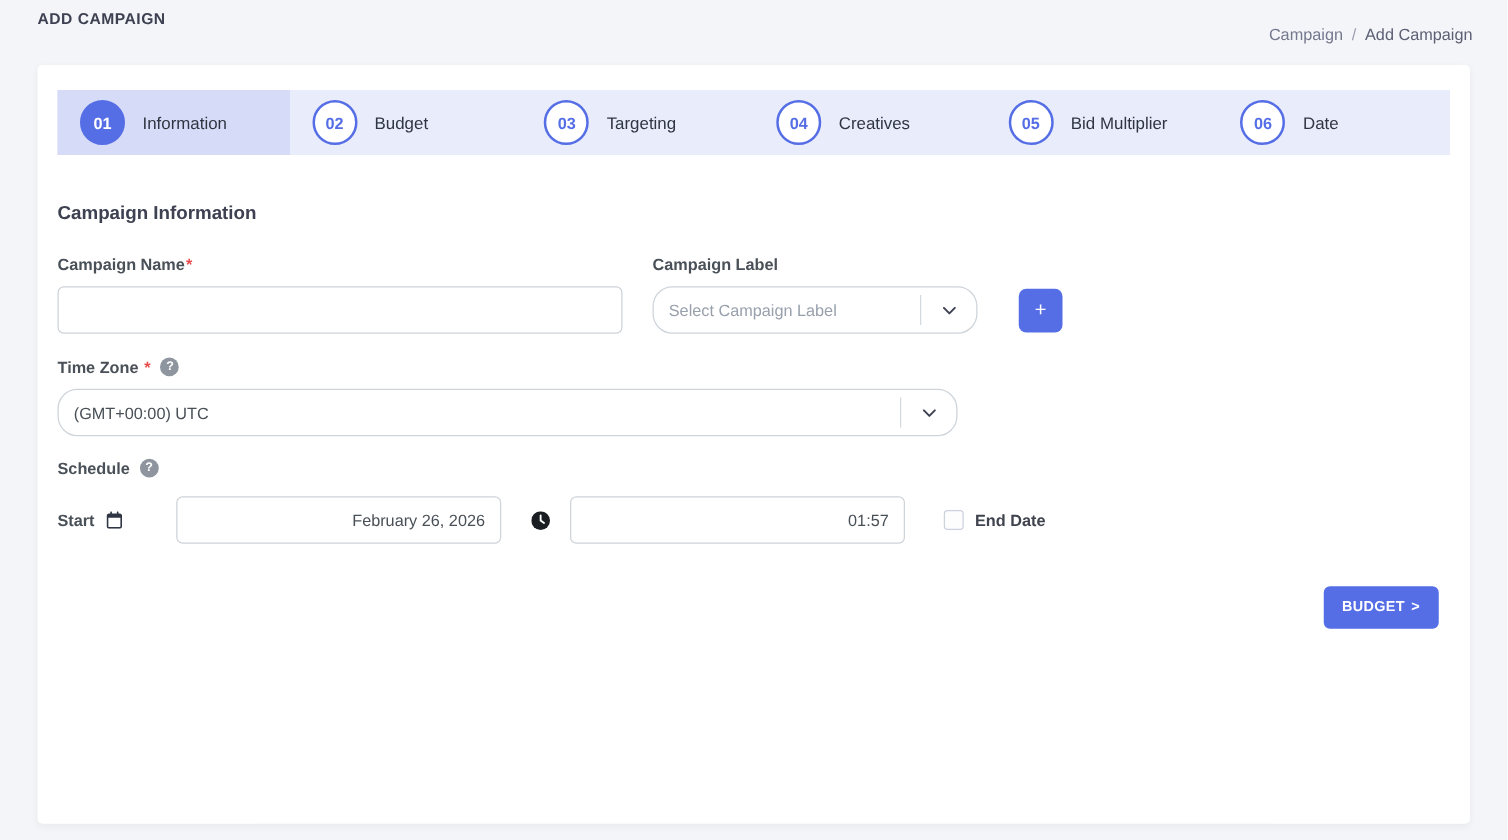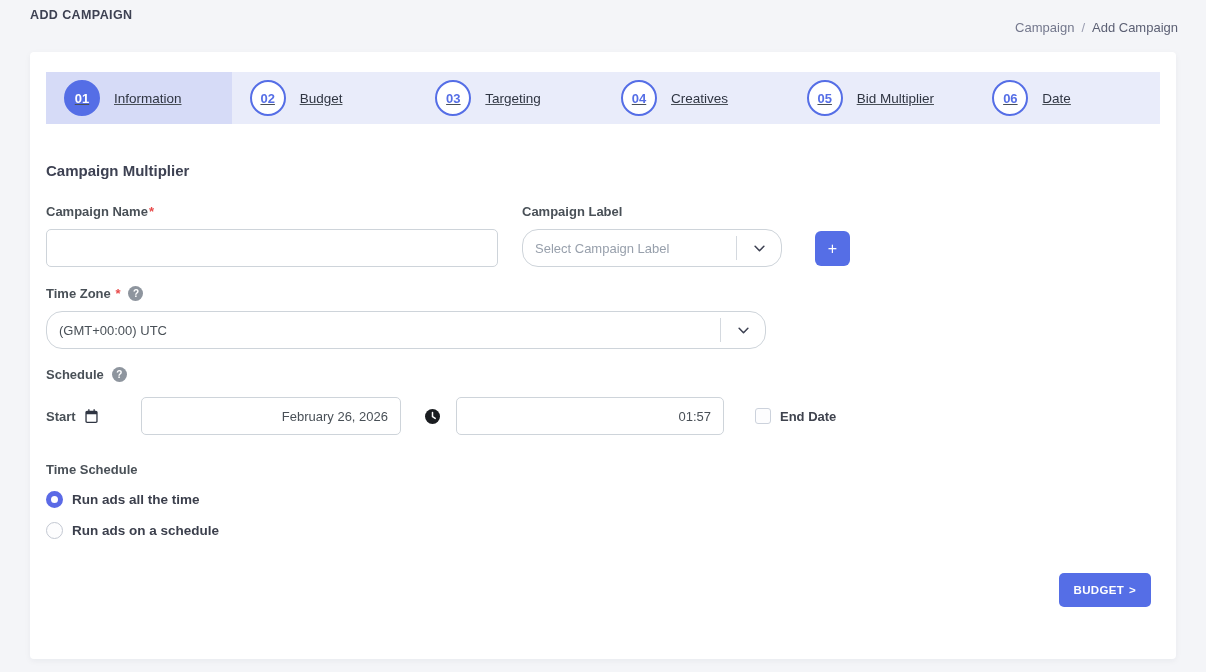--- a/index.html
+++ b/index.html
@@ -35,21 +35,21 @@
   .card {
     margin: 16px 30px 0;
     height: 607px;
     background: #ffffff;
     border-radius: 4px;
     box-shadow: 0 2px 6px rgba(18, 38, 63, .05);
     padding: 20px 16px 0;
   }
 
   
-  .wizard { display: flex; height: 52px; background: #e9ecfa; text-decoration: underline; }
+  .wizard { display: flex; height: 52px; background: #e9ecfa; }
   .step {
     flex: 1;
     display: flex;
     align-items: center;
     gap: 14px;
     padding-left: 18px;
     cursor: pointer;
   }
   .step.active { background: #d6dbf7; }
   .step-circle {
@@ -215,21 +215,21 @@
     <div class="step">
       <span class="step-circle">05</span>
       <span class="step-label">Bid Multiplier</span>
     </div>
     <div class="step">
       <span class="step-circle">06</span>
       <span class="step-label">Date</span>
     </div>
   </div>
 
-  <h2 class="section-title">Campaign Multiplier</h2>
+  <h2 class="section-title">Campaign Information</h2>
 
   <div class="row1">
     <div class="col-name">
       <label class="flabel"><span>Campaign Name</span><span class="req">*</span></label>
       <input class="text-input" type="text" value="" style="">
     </div>
     <div class="col-label">
       <label class="flabel">Campaign Label</label>
       <div class="select">
         <span class="select-value placeholder">Select Campaign Label</span>
@@ -281,31 +281,20 @@
       <svg width="15" height="15" viewBox="0 0 16 16">
           <circle cx="8" cy="8" r="8" fill="#1a1d21"></circle>
           <path d="M8 3.6V8l2.9 2" stroke="#fff" stroke-width="1.6" fill="none" stroke-linecap="round"></path>
         </svg>
     </span>
     <input class="text-input time-input" type="text" value="01:57" style="">
     <span class="checkbox"></span>
     <span class="enddate-label">End Date</span>
   </div>
 
-  <div class="timeschedule-block">
-    <label class="flabel">Time Schedule</label>
-    <div class="radio-row">
-      <span class="radio checked"></span>
-      <span class="radio-label">Run ads all the time</span>
-    </div>
-    <div class="radio-row">
-      <span class="radio"></span>
-      <span class="radio-label">Run ads on a schedule</span>
-    </div>
-  </div>
 
   <div class="footer-row">
     <button class="budget-btn">
       <span>BUDGET</span>
       <span>&gt;</span>
     </button>
   </div>
 
 </div>
 

